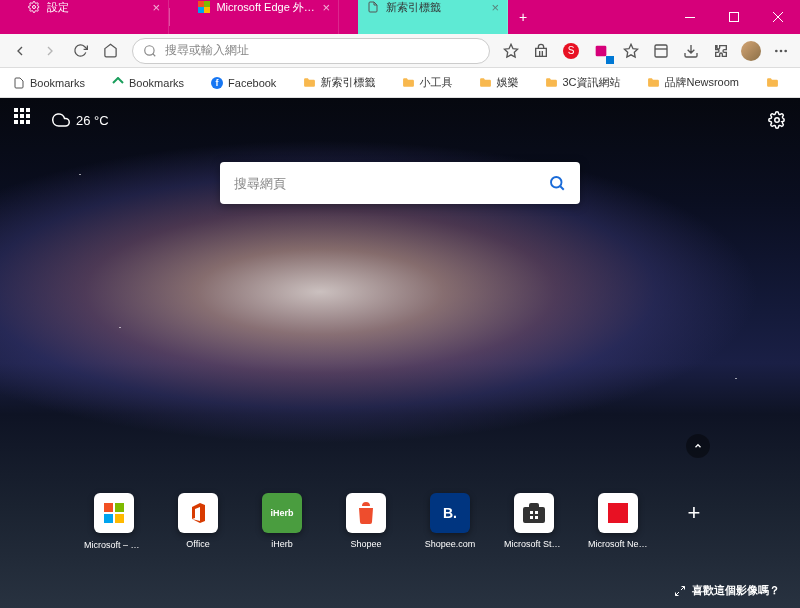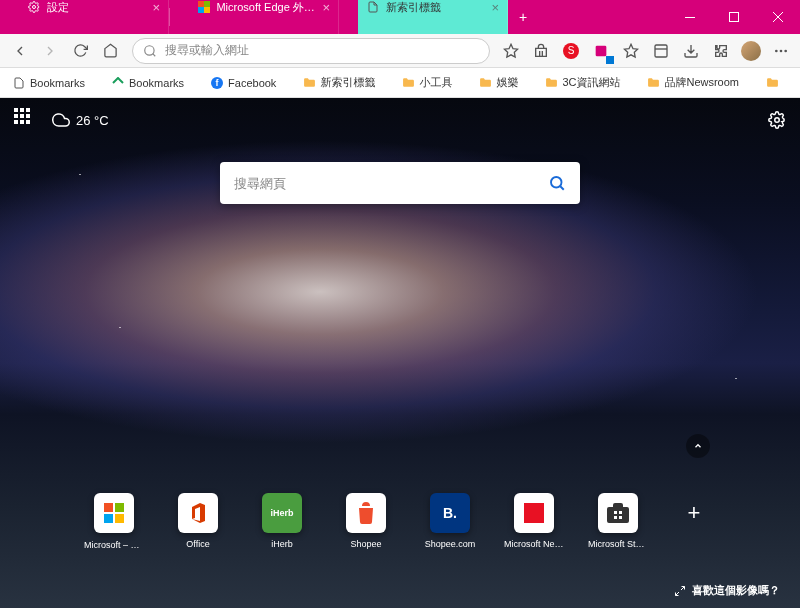--- a/index.html
+++ b/index.html
@@ -348,36 +348,36 @@
           </svg>
         </div>
         <div class="tile-label">Shopee</div>
       </div>
     <div class="tile">
         <div class="tile-box" style="background:#003580;color:#fff;font-size:14px;">B.</div>
         <div class="tile-label">Shopee.com</div>
       </div>
     <div class="tile">
         <div class="tile-box">
-          <span style="width:20px;height:20px;background:#e81123;display:block;"></span>
-        </div>
-        <div class="tile-label">Microsoft News</div>
-      </div>
-    <div class="tile">
-        <div class="tile-box">
           <svg width="22" height="20" viewBox="0 0 22 20">
             <path d="M6 4V2a2 2 0 0 1 2-2h6a2 2 0 0 1 2 2v2h4a2 2 0 0 1 2 2v12a2 2 0 0 1-2 2H2a2 2 0 0 1-2-2V6a2 2 0 0 1 2-2z" fill="#333"></path>
             <rect x="7" y="8" width="3" height="3" fill="#fff"></rect>
             <rect x="12" y="8" width="3" height="3" fill="#fff"></rect>
             <rect x="7" y="13" width="3" height="3" fill="#fff"></rect>
             <rect x="12" y="13" width="3" height="3" fill="#fff"></rect>
           </svg>
         </div>
         <div class="tile-label">Microsoft Store</div>
       </div>
+    <div class="tile">
+        <div class="tile-box">
+          <span style="width:20px;height:20px;background:#e81123;display:block;"></span>
+        </div>
+        <div class="tile-label">Microsoft News</div>
+      </div>
     <div class="add-tile">+</div>
   </div>
 
   <div class="bottomtext">
     <svg width="12" height="12" viewBox="0 0 24 24" fill="none" stroke="#fff" stroke-width="2">
         <polyline points="15 3 21 3 21 9"></polyline>
         <polyline points="9 21 3 21 3 15"></polyline>
         <line x1="21" y1="3" x2="14" y2="10"></line>
         <line x1="3" y1="21" x2="10" y2="14"></line>
       </svg>

